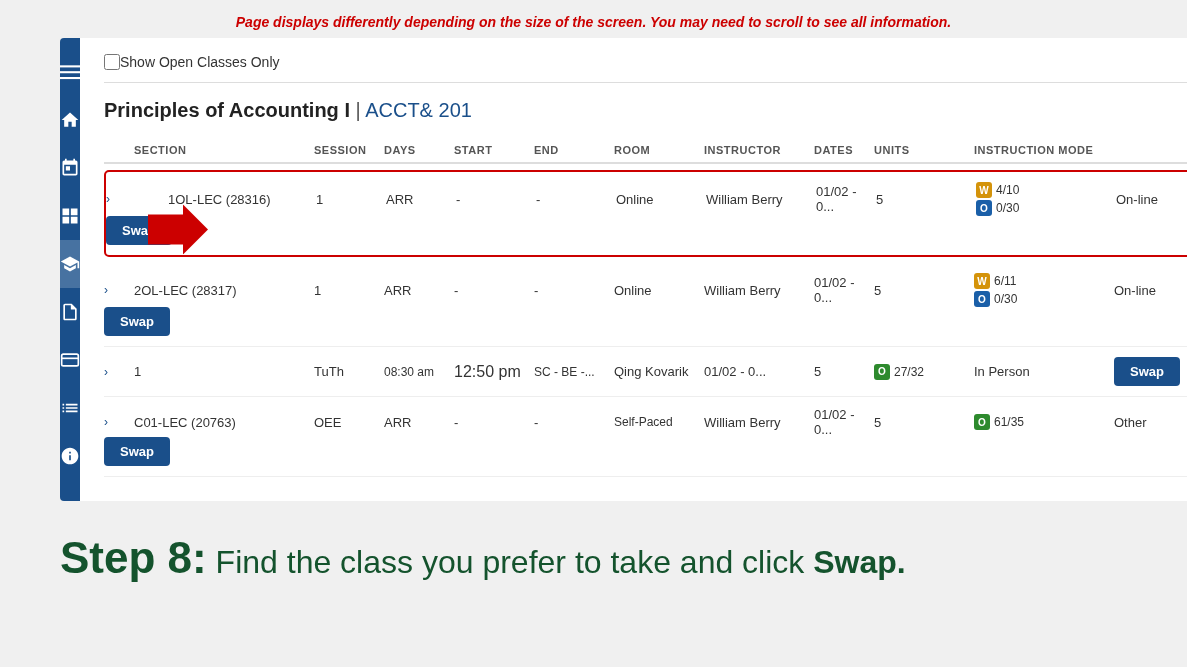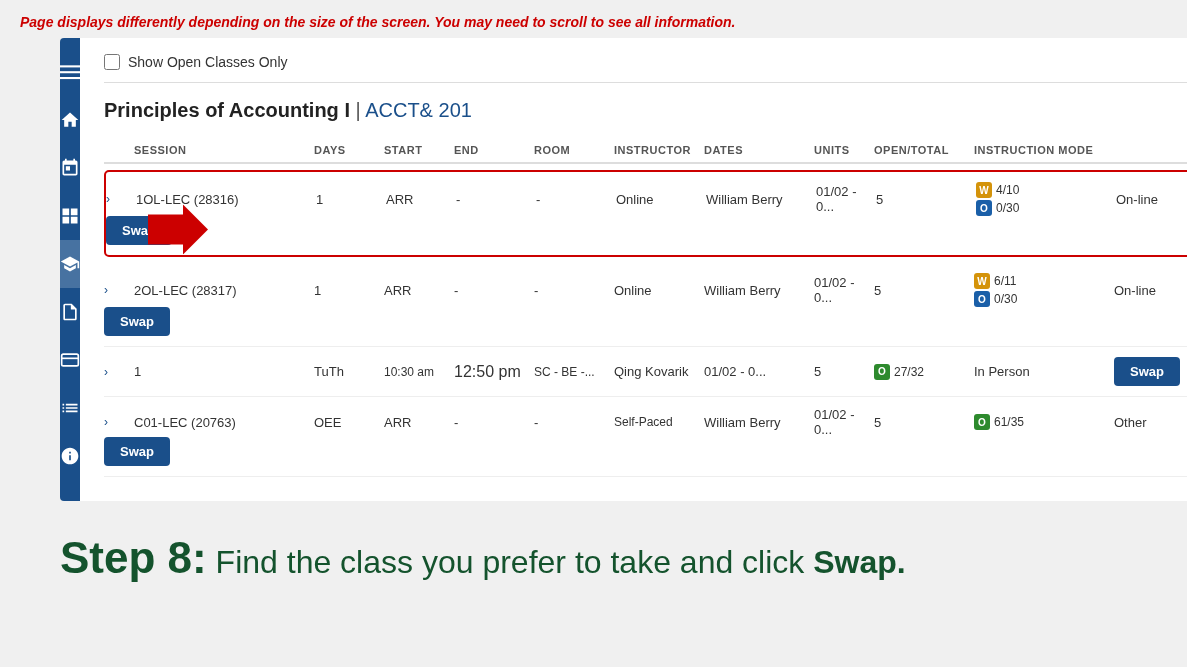--- a/index.html
+++ b/index.html
@@ -1,19 +1,19 @@
 <!DOCTYPE html>
 <html><head>
   <meta charset="utf-8">
   <style>
     * { box-sizing: border-box; margin: 0; padding: 0; }
     body { font-family: Arial, sans-serif; background: #f0f0f0; width: 1187px; min-height: 667px; }
 
     .top-notice {
-      text-align: left;
+      text-align: center;
       padding: 14px 20px 8px;
       font-size: 14px;
       font-weight: bold;
       font-style: italic;
       color: #cc0000;
     }
 
     .main-area {
       display: flex;
       margin: 0 60px;
@@ -59,21 +59,20 @@
       display: flex;
       align-items: center;
       padding-bottom: 12px;
       border-bottom: 1px solid #ddd;
       margin-bottom: 16px;
     }
 
     .checkbox-label {
       display: flex;
       align-items: center;
-      gap: 8px;
       font-size: 14px;
       color: #333;
       cursor: pointer;
     }
 
     .checkbox-label input[type="checkbox"] {
       width: 16px;
       height: 16px;
     }
 
@@ -255,36 +254,36 @@
 
     <div class="course-title">
       <span>Principles of Accounting I</span>
       <span class="pipe"> | </span>
       <span class="code">ACCT&amp; 201</span>
     </div>
 
     <div class="table-container">
       <div class="table-header">
         <div class="col-head"></div>
+        <div class="col-head">SECTION</div>
         <div class="col-head">SESSION</div>
         <div class="col-head">DAYS</div>
         <div class="col-head">START</div>
         <div class="col-head">END</div>
         <div class="col-head">ROOM</div>
         <div class="col-head">INSTRUCTOR</div>
         <div class="col-head">DATES</div>
         <div class="col-head">UNITS</div>
-        <div class="col-head">OPEN/TOTAL</div>
         <div class="col-head">INSTRUCTION MODE</div>
       </div>
 
       <div style="border: 2.5px solid #cc0000; border-radius: 5px; margin: 6px 0; padding: 6px 0; position: relative;">
         <div class="table-row" style="border:none; padding: 4px 0;">
           <div class="chevron">›</div>
-          <div style="font-size:13px;">1OL-LEC (28316)</div>
+          <div style="font-size:13px;margin-left:32px;">1OL-LEC (28316)</div>
           <div>1</div>
           <div>ARR</div>
           <div>-</div>
           <div>-</div>
           <div>Online</div>
           <div>William Berry</div>
           <div>01/02 - 0...</div>
           <div>5</div>
           <div class="open-total-cell">
             <div class="open-total-row">
@@ -331,21 +330,21 @@
           </div>
         </div>
         <div>On-line</div>
         <div><button class="swap-btn">Swap</button></div>
       </div>
 
       <div class="table-row">
         <div class="chevron">›</div>
         <div>1</div>
         <div>TuTh</div>
-        <div style="font-size:12px;">10:30 am</div>
+        <div style="font-size:12px;">08:30 am</div>
         <div style="font-size:16px;">12:50 pm</div>
         <div style="font-size:12px;">SC - BE -...</div>
         <div>Qing Kovarik</div>
         <div>01/02 - 0...</div>
         <div>5</div>
         <div class="open-total-cell">
           <div class="open-total-row">
             <span class="badge badge-g">O</span>
             <span>27/32</span>
           </div>

